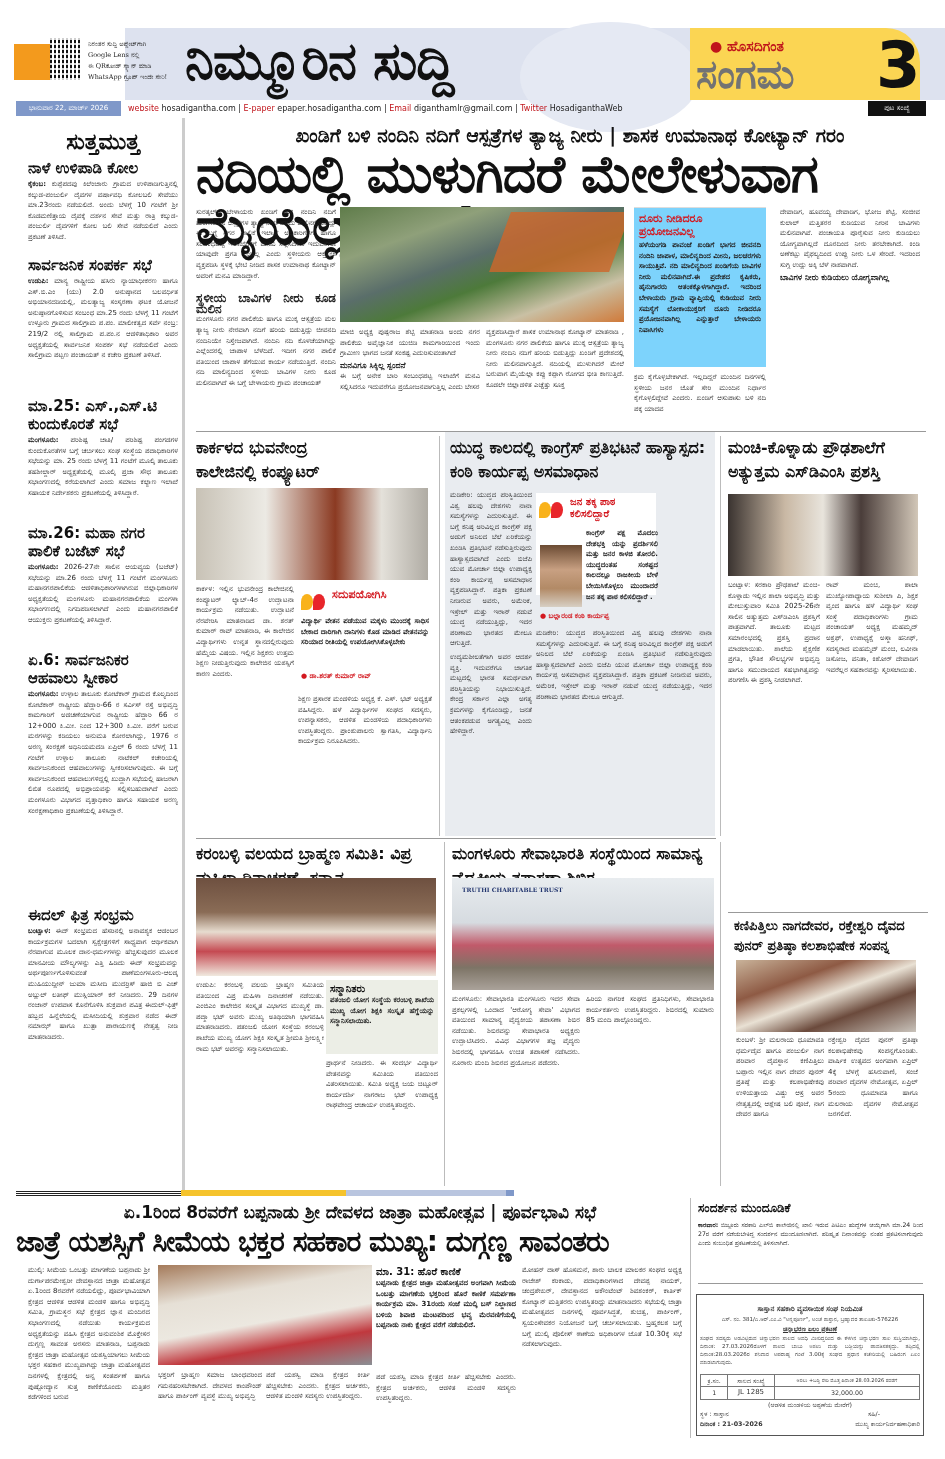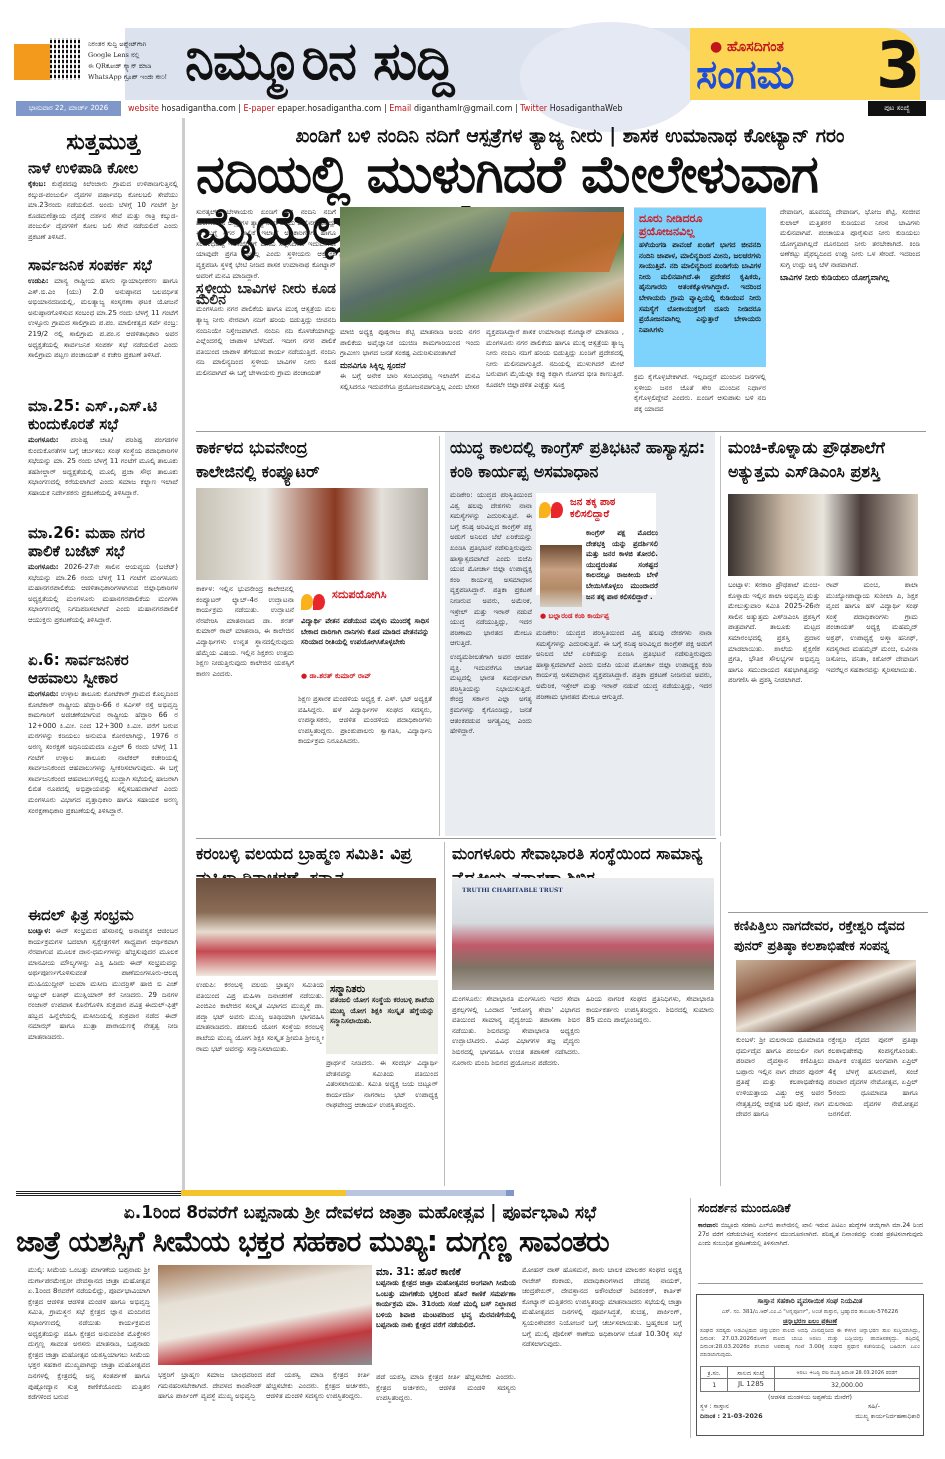--- a/index.html
+++ b/index.html
@@ -15,21 +15,21 @@
 #mast{left:0;top:0;width:945px;height:100px;background:#fff}
 #mast-bg{left:125px;top:28px;width:820px;height:72px;background:#dde2ef}
 #mast-circle{left:520px;top:22px;width:180px;height:110px;border-radius:50%;background:#e5e9f3}
 #mast-yellow{left:690px;top:28px;width:230px;height:72px;background:#fbd553;border-radius:0 34px 0 0}
 #orange-tab{left:14px;top:44px;width:38px;height:36px;background:#f39a1d}
 #qr{left:50px;top:38px;width:32px;height:42px;background:repeating-linear-gradient(90deg,#111 0 2px,#fff 2px 4px),#111}
 #qr:after{content:"";position:absolute;inset:0;background:repeating-linear-gradient(0deg,rgba(255,255,255,.8) 0 2px,transparent 2px 5px)}
 #qr-text{left:88px;top:39px;font-family:"DejaVu Serif",serif;font-size:6.5px;line-height:11px;color:#222}
 #masthead-title{left:185px;top:30px;font-size:52px;font-weight:bold;letter-spacing:-1px;color:#111;line-height:62px}
 #brand-small{left:710px;top:38px;font-size:14px;font-weight:bold;color:#c0151b}
-#brand-big{left:696px;top:52px;font-size:40px;font-weight:bold;color:#1d4ed8;line-height:44px}
+#brand-big{left:696px;top:52px;font-size:40px;font-weight:bold;color:#737373;line-height:44px}
 #page-num{left:876px;top:30px;font-size:64px;font-weight:bold;color:#111;line-height:70px}
 #datebox{left:16px;top:101px;width:105px;height:15px;background:#7f98c9;color:#fff;font-size:7px;line-height:15px;text-align:center}
 #links{left:128px;top:101px;font-size:8px;line-height:15px;color:#222;white-space:nowrap}
 #links .red{color:#c0151b}
 #pagetag{left:868px;top:101px;width:58px;height:15px;background:#111;color:#fff;font-size:7px;line-height:15px;text-align:center}
 
 #left-col{left:28px;top:120px;width:150px;height:1072px}
 #left-rule{left:182px;top:118px;width:3px;height:1074px;background:#ccc}
 .lh{font-size:15px;font-weight:bold;line-height:18px;margin:3px 0 2px}
 #sutta{font-size:22px;font-weight:bold;text-align:center;margin-top:8px;height:28px;line-height:28px}
@@ -110,21 +110,21 @@
     <div class="lh">ಈದಲ್ ಫಿತ್ರ ಸಂಭ್ರಮ</div>
     <div class="body-text" style="height:220px"><b>ಬಂಟ್ವಾಳ:</b> <span>ಈದ್ ಸಂಭ್ರಮದ ಹೆಸರಿನಲ್ಲಿ ಅನಾವಶ್ಯಕ ಆಡಂಬರ ಕಾರ್ಯಕ್ರಮಗಳ ಬದಲಾಗಿ ಸ್ವಕ್ಷೇತ್ರಗಳಿಗೆ ಸಾಧ್ಯವಾಗ ಆರ್ಥಿಕವಾಗಿ ನೆರವಾಗುವ ಮೂಲಕ ದಾನ-ಧರ್ಮಗಳನ್ನು ಹೆಚ್ಚಿಸುವುದರ ಮೂಲಕ ಮಾನವೀಯ ಮೌಲ್ಯಗಳನ್ನು ಎತ್ತಿ ಹಿಡಿದು ಈದ್ ಸಂಭ್ರಮವನ್ನು ಅರ್ಥಪೂರ್ಣಗೊಳಿಸುವಂತೆ ಪಾಣೆಮಂಗಳೂರು-ಆಲಡ್ಕ ಮುಹಿಯುದ್ದೀನ್ ಜುಮಾ ಮಸೀದಿ ಮುದರ್ರಿಸ್ ಹಾಜಿ ಬಿ ಎಚ್ ಅಬ್ದುಲ್ ಲತೀಫ್ ಮುಸ್ಲಿಯಾರ್ ಕರೆ ನೀಡಿದರು. 29 ದಿನಗಳ ರಂಜಾನ್ ಉಪವಾಸ ಕೊನೆಗೊಳಿಸಿ ಶುಕ್ರವಾರ ಪವಿತ್ರ ಈದುಲ್-ಫಿತ್ರ್ ಹಬ್ಬದ ಹಿನ್ನೆಲೆಯಲ್ಲಿ ಮಸೀದಿಯಲ್ಲಿ ಶುಕ್ರವಾರ ನಡೆದ ಈದ್ ನಮಾಝ್ ಹಾಗೂ ಖುತ್ಬಾ ಪಾರಾಯಣಕ್ಕೆ ನೇತೃತ್ವ ನೀಡಿ ಮಾತನಾಡಿದರು.</span></div>
   </div>
 </div>
 
 <div id="kicker" class="abs">ಖಂಡಿಗೆ ಬಳಿ ನಂದಿನಿ ನದಿಗೆ ಆಸ್ಪತ್ರೆಗಳ ತ್ಯಾಜ್ಯ ನೀರು | ಶಾಸಕ ಉಮಾನಾಥ ಕೋಟ್ಯಾನ್ ಗರಂ</div>
 <div id="main-hl" class="abs">ನದಿಯಲ್ಲಿ ಮುಳುಗಿದರೆ ಮೇಲೇಳುವಾಗ ಮೈಯೆಲ್ಲಾ ಕಪ್ಪು!</div>
 
 <div class="abs body-text" style="left:196px;top:207px;width:140px;height:222px">
   <span>ಸುರತ್ಕಲ್: ಬೇಳಾಯರು ಖಂಡಿಗೆ ಬಳಿ ನಂದಿನಿ ನದಿಗೆ ಮಂಗಳೂರಿನ ಆಸ್ಪತ್ರೆಗಳ ತ್ಯಾಜ್ಯ ನೀರು ಹರಿದು ಮಲಿನಗೊಂಡಿದ್ದು ಈ ಬಗ್ಗೆ ನಗರ ಪಾಲಿಕೆ ಇಲಾಖೆ ಅಧಿಕಾರಿಗಳಿಗೆ ಹಾಗೂ ಸಂಬಂಧಪಟ್ಟ ಇಲಾಖೆಗಳಿಗೆ ಮನವಿ ಸಲ್ಲಿಸಿದರೂ ಇದುವರೆಗೂ ಯಾವುದೇ ಪ್ರಗತಿ ಕಂಡಿಲ್ಲ ಎಂದು ಸ್ಥಳೀಯರು ಆಕ್ರೋಶ ವ್ಯಕ್ತಪಡಿಸಿ ಸ್ಥಳಕ್ಕೆ ಭೇಟಿ ನೀಡಿದ ಶಾಸಕ ಉಮಾನಾಥ ಕೋಟ್ಯಾನ್ ಅವರಿಗೆ ಮನವಿ ಮಾಡಿದ್ದಾರೆ.</span>
-  <div style="font-weight:bold;font-size:14px;margin-top:2px">ಸ್ಥಳೀಯ ಬಾವಿಗಳ ನೀರು ಕೂಡ ಮಲಿನ</div>
+  <div style="font-weight:bold;font-size:12px;margin-top:12px">ಸ್ಥಳೀಯ ಬಾವಿಗಳ ನೀರು ಕೂಡ ಮಲಿನ</div>
   <span>ಮಂಗಳೂರು ನಗರ ಪಾಲಿಕೆಯ ಹಾಗೂ ಮುಕ್ಕ ಆಸ್ಪತ್ರೆಯ ಮಲ ತ್ಯಾಜ್ಯ ನೀರು ನೇರವಾಗಿ ನದಿಗೆ ಹರಿಯ ಬಿಡುತ್ತಿದ್ದು ಜೀವನದಿ ನಂದಿನಿಯೇ ನಿಸ್ತೇಜವಾಗಿದೆ. ನಂದಿನಿ ನದಿ ಕೊಳಚೆಯಾಗಿದ್ದು ಎಲ್ಲೆಂದರಲ್ಲಿ ಜಾಪಾಳ ಬೆಳೆದಿದೆ. ಇದೀಗ ನಗರ ಪಾಲಿಕೆ ವತಿಯಿಂದ ಜಾಪಾಳ ತೆಗೆಯುವ ಕಾರ್ಯ ನಡೆಯುತ್ತಿದೆ. ನಂದಿನಿ ನದಿ ಮಾಲಿನ್ಯದಿಂದ ಸ್ಥಳೀಯ ಬಾವಿಗಳ ನೀರು ಕೂಡ ಮಲಿನವಾಗಿದೆ ಈ ಬಗ್ಗೆ ಬೇಳಾಯರು ಗ್ರಾಮ ಪಂಚಾಯತ್</span>
 </div>
 <div class="abs photo" style="left:340px;top:207px;width:284px;height:115px;background:linear-gradient(160deg,#5f7c4a 0%,#8fa07a 25%,#5a6e6a 45%,#4d7a3a 60%,#c9c0a4 80%,#d07a3a 100%)">
   <div style="position:absolute;left:160px;top:5px;width:120px;height:60px;background:#d0662a;transform:skewX(-20deg);opacity:.8"></div>
 </div>
 <div class="abs body-text" style="left:340px;top:327px;width:140px;height:100px">
   <span>ಮಾಜಿ ಅಧ್ಯಕ್ಷ ಪುಷ್ಪರಾಜ ಶೆಟ್ಟಿ ಮಾತನಾಡಿ ಅಂದು ನಗರ ಪಾಲಿಕೆಯ ಅವೈಜ್ಞಾನಿಕ ಯುಜಿಡಿ ಕಾಮಗಾರಿಯಿಂದ ಇಂದು ಗ್ರಾಮೀಣ ಭಾಗದ ಜನತೆ ಸಂಕಷ್ಟ ಎದುರಿಸುವಂತಾಗಿದೆ</span>
   <div style="font-weight:bold;font-size:8px;margin-top:2px">ಮನವಿಗೂ ಸಿಕ್ಕಿಲ್ಲ ಸ್ಪಂದನೆ</div>
   <span>ಈ ಬಗ್ಗೆ ಅನೇಕ ಬಾರಿ ಸಂಬಂಧಪಟ್ಟ ಇಲಾಖೆಗೆ ಮನವಿ ಸಲ್ಲಿಸಿದರೂ ಇದುವರೆಗೂ ಪ್ರಯೋಜನವಾಗುತ್ತಿಲ್ಲ ಎಂದು ಬೇಸರ</span>
 </div>
@@ -217,21 +217,21 @@
   <div class="body-text" style="font-weight:bold;height:88px">ಬಪ್ಪನಾಡು ಕ್ಷೇತ್ರದ ಜಾತ್ರಾ ಮಹೋತ್ಸವದ ಅಂಗವಾಗಿ ಸೀಮೆಯ ಒಂಬತ್ತು ಮಾಗಣೆಯ ಭಕ್ತರಿಂದ ಹೊರೆ ಕಾಣಿಕೆ ಸಮರ್ಪಣಾ ಕಾರ್ಯಕ್ರಮ ಮಾ. 31ರಂದು ಸಂಜೆ ಮುಲ್ಕಿ ಬಸ್ ನಿಲ್ದಾಣದ ಬಳಿಯ ಶಿವಾಜಿ ಮಂಟಪದಿಂದ ಭವ್ಯ ಮೆರವಣಿಗೆಯಲ್ಲಿ ಬಪ್ಪನಾಡು ನಾಕು ಕ್ಷೇತ್ರದ ವರೆಗೆ ನಡೆಯಲಿದೆ.</div>
 </div>
 <div class="abs body-text" style="left:376px;top:1372px;width:140px;height:64px">ಪಡೆ ಯಶಸ್ವಿ ಮಾಡಿ ಕ್ಷೇತ್ರದ ಕೀರ್ತಿ ಹೆಚ್ಚಿಸಬೇಕು ಎಂದರು. ಕ್ಷೇತ್ರದ ಅರ್ಚಕರು, ಆಡಳಿತ ಮಂಡಳಿ ಸದಸ್ಯರು ಉಪಸ್ಥಿತರಿದ್ದರು.</div>
 <div class="abs body-text" style="left:522px;top:1265px;width:160px;height:170px">ಮೋಹನ್ ದಾಸ್ ಹೊಸಮನೆ, ಶಾರು ಬಾಲಕ ಮಾಲಕರ ಸಂಘದ ಅಧ್ಯಕ್ಷ ರಾಜೇಶ್ ಕರಿಕಾಡು, ಪದಾಧಿಕಾರಿಗಳಾದ ದೇವಪ್ಪ ನಾಯಕ್, ಚಂದ್ರಶೇಖರ್, ದೇವಸ್ಥಾನದ ಅಕೌಂಟೆಂಟ್ ಶಿವಶಂಕರ್, ಕಾರ್ತಿಕ್ ಕೋಟ್ಯಾನ್ ಮತ್ತಿತರರು ಉಪಸ್ಥಿತರಿದ್ದು ಮಾತನಾಡಿದರು ಸಭೆಯಲ್ಲಿ ಜಾತ್ರಾ ಮಹೋತ್ಸವದ ದಿನಗಳಲ್ಲಿ ಪೂರ್ವಸಿದ್ಧತೆ, ಶುಚಿತ್ವ, ಪಾರ್ಕಿಂಗ್, ಸ್ವಯಂಸೇವಕರ ನಿಯೋಜನೆ ಬಗ್ಗೆ ಚರ್ಚಿಸಲಾಯಿತು. ಬ್ರಹ್ಮಕಲಶ ಬಗ್ಗೆ ಬಗ್ಗೆ ಮುಲ್ಕಿ ಪೊಲೀಸ್ ಠಾಣೆಯ ಅಧಿಕಾರಿಗಳ ಜೊತೆ 10.30ಕ್ಕೆ ಸಭೆ ನಡೆಸಲಾಗುವುದು.</div>
 <div class="vline" style="left:690px;top:1198px;height:240px"></div>
 
 <div class="abs hl" style="left:698px;top:1202px;width:225px;font-size:12px">ಸಂದರ್ಶನ ಮುಂದೂಡಿಕೆ</div>
 <div class="abs body-text" style="left:698px;top:1220px;width:225px;height:52px;font-size:6.2px;line-height:9px"><b>ಕಾರವಾರ:</b> <span>ಬಿಜ್ಜೂರು ಸರಕಾರಿ ಎಲ್‌ಬಿ ಕಾಲೇಜಿನಲ್ಲಿ ಖಾಲಿ ಇರುವ ಪಿಟಿಎಂ ಹುದ್ದೆಗಳ ಆಯ್ಕೆಗಾಗಿ ಮಾ.24 ರಿಂದ 27ರ ವರೆಗೆ ನಡೆಯಬೇಕಿದ್ದ ಸಂದರ್ಶನ ಮುಂದೂಡಲಾಗಿದೆ. ಪರಿಷ್ಕೃತ ದಿನಾಂಕವನ್ನು ನಂತರ ಪ್ರಕಟಿಸಲಾಗುವುದು ಎಂದು ಸಂಬಂಧಿತ ಪ್ರಕಟಣೆಯಲ್ಲಿ ತಿಳಿಸಲಾಗಿದೆ.</span></div>
 <div class="hline" style="left:698px;top:1283px;width:225px;background:#999"></div>
 
-<div class="abs table-notice" style="left:696px;top:1294px;width:228px;height:142px;padding:2px 3px">
+<div class="abs table-notice" style="left:696px;top:1294px;width:228px;height:142px;padding:10px 3px">
   <div style="text-align:center;font-weight:bold;font-size:7px">ಸಾಸ್ತಾನ ಸಹಕಾರಿ ವ್ಯವಸಾಯಿಕ ಸಂಘ ನಿಯಮಿತ</div>
   <div style="text-align:center;font-size:5.5px">ಎಸ್. ನಂ. 381/ಎ.ಆರ್.ಎಂ.ವಿ "ಅನ್ನಪೂರ್ಣ", ಅಂಚೆ ಸಾಸ್ತಾನ, ಬ್ರಹ್ಮಾವರ ತಾಲೂಕು-576226</div>
   <div style="text-align:center;font-weight:bold;text-decoration:underline">ಚಿನ್ನಾಭರಣ ಏಲಂ ಪ್ರಕಟಣೆ</div>
   <div style="font-size:5.5px;line-height:8px;height:40px;overflow:hidden;text-align:justify">ಸಂಘದ ಸದಸ್ಯರು ಅಡವಿಟ್ಟಿರುವ ಚಿನ್ನಾಭರಣ ಸಾಲದ ಅವಧಿ ಮೀರಿದ್ದರಿಂದ ಈ ಕೆಳಗಿನ ಚಿನ್ನಾಭರಣ ಸಾಲ ಸುಸ್ತಿಯಾಗಿದ್ದು, ದಿನಾಂಕ: 27.03.2026ರೊಳಗೆ ಸಾಲದ ಬಾಬು ಅಸಲು ಮತ್ತು ಬಡ್ಡಿಯನ್ನು ಪಾವತಿಸತಕ್ಕದ್ದು. ತಪ್ಪಿದಲ್ಲಿ ದಿನಾಂಕ:28.03.2026ರ ಶನಿವಾರ ಅಪರಾಹ್ನ ಗಂಟೆ 3.00ಕ್ಕೆ ಸಂಘದ ಪ್ರಧಾನ ಕಚೇರಿಯಲ್ಲಿ ಬಹಿರಂಗ ಏಲಂ ಮಾಡಲಾಗುವುದು.</div>
   <table>
     <tbody>
         <tr>
       <th>ಕ್ರ.ಸಂ.</th>
       <th>ಸಾಲದ ಸಂಖ್ಯೆ</th>
       <th style="font-size:5px">ಅಸಲು +ಬಡ್ಡಿ ಸೇರಿ ಮೊತ್ತ ದಿನಾಂಕ 28.03.2026 ರವರೆಗೆ</th>

